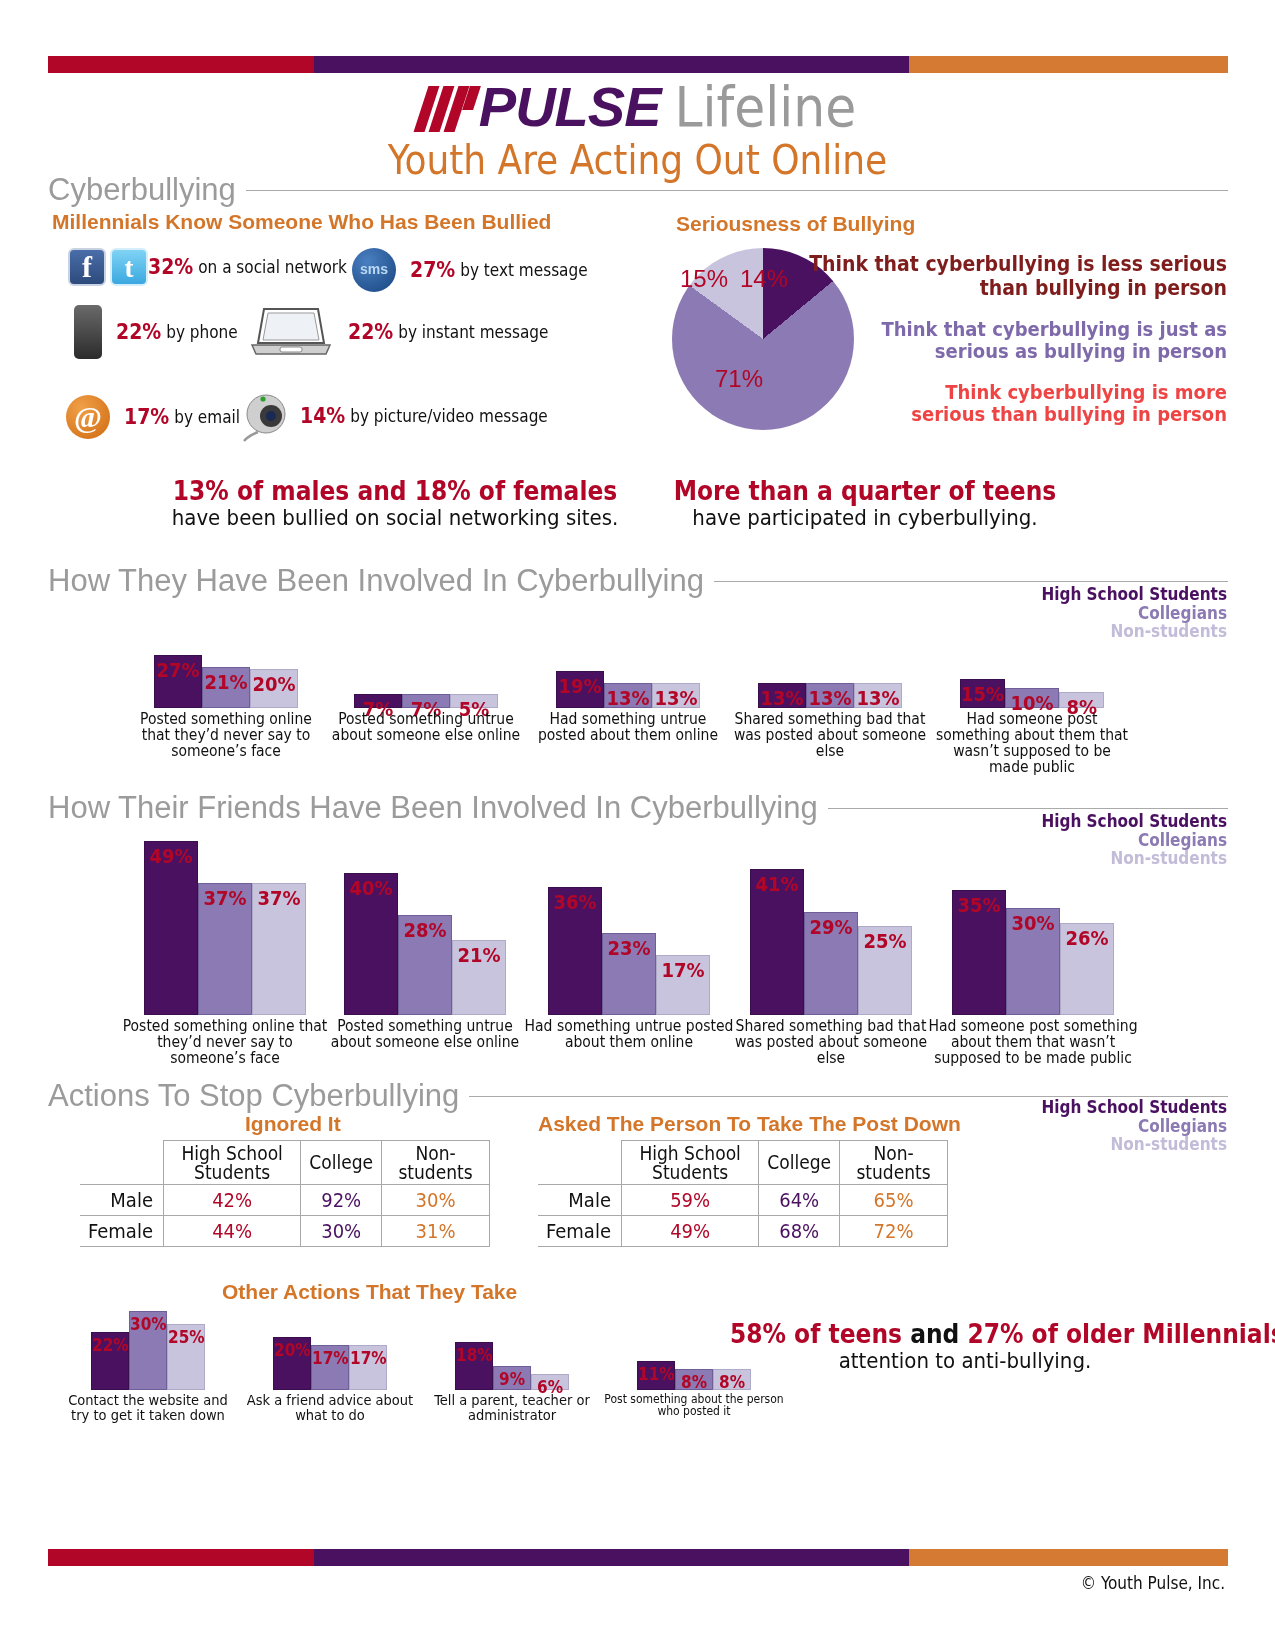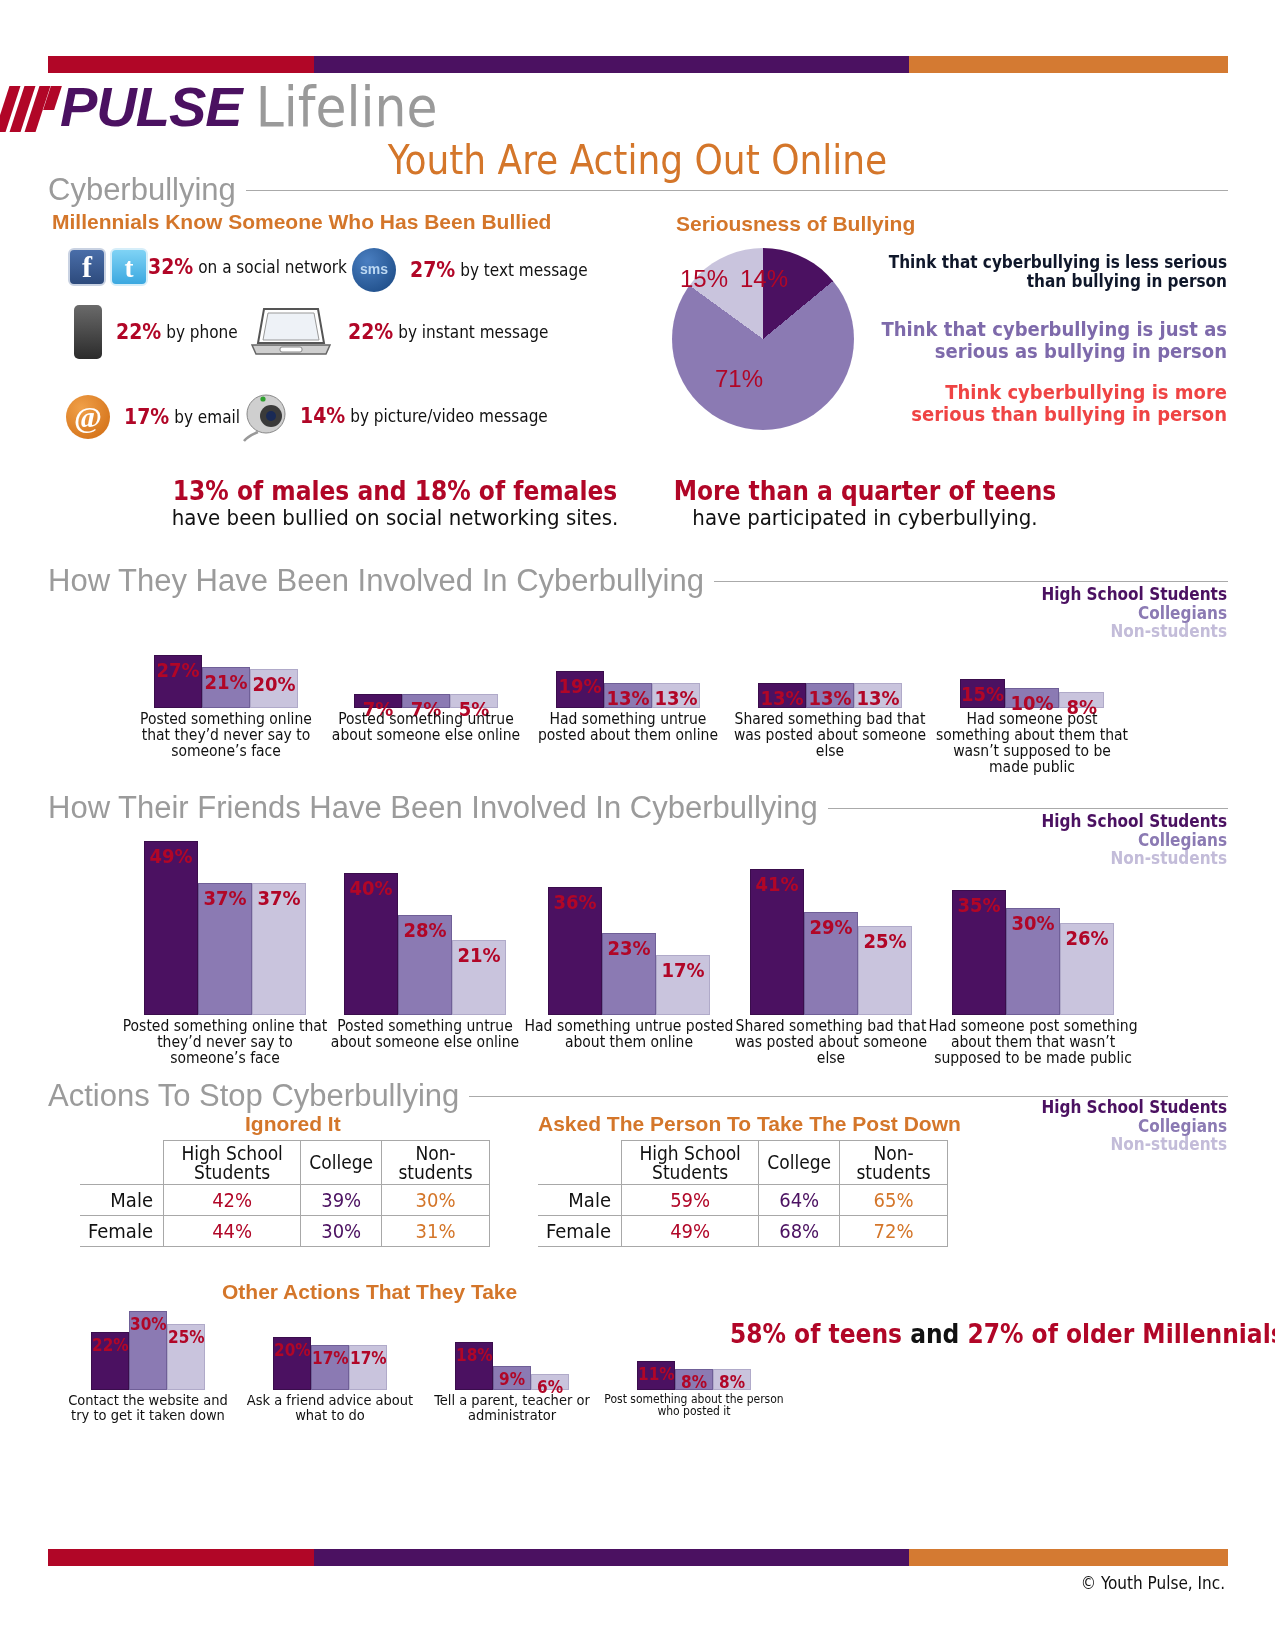--- a/index.html
+++ b/index.html
@@ -11,21 +11,21 @@
         transform-origin:left center;}
   
   .barstrip{position:absolute;left:48px;width:1180px;height:17px;display:flex;}
   .barstrip .seg-red{background:#b10627;}
   .barstrip .seg-pur{background:#4b1161;}
   .barstrip .seg-org{background:#d47a32;}
   #top-strip{top:56px;}
   #bottom-strip{top:1549px;}
 
   
-  #brand{position:absolute;top:74px;left:0;width:1275px;text-align:left;}
+  #brand{position:absolute;top:74px;left:0;width:1275px;text-align:center;}
   #brand .logo-row{display:inline-flex;align-items:baseline;}
   .chev{display:inline-block;width:64px;height:46px;position:relative;top:6px;margin-right:-4px;}
   .chev i{position:absolute;top:0;width:11px;height:46px;background:#b10627;
           transform:skewX(-18deg);display:block;}
   .chev i:nth-child(1){left:2px;}
   .chev i:nth-child(2){left:17px;}
   .chev i:nth-child(3){left:32px;}
   .chev i:nth-child(4){left:47px;height:24px;}
   #pulse-word{font-size:56px;font-weight:bold;color:#4b1161;letter-spacing:-1px;
               font-family:"Liberation Sans",sans-serif;font-style:italic;}
@@ -60,21 +60,21 @@
   .ic-phone .scr{width:100%;height:100%;background:#fff;border-radius:1px;}
   .ic-laptop{width:86px;height:54px;}
   .ic-at{width:44px;height:44px;border-radius:50%;background:radial-gradient(circle at 35% 30%,#f0a049,#cf6a10);
      color:#fff;font-size:30px;font-weight:bold;text-align:center;line-height:44px;font-family:"Liberation Serif",serif;}
   .ic-cam{width:52px;height:48px;}
 
   
   #pie{position:absolute;width:182px;height:182px;border-radius:50%;}
   .pie-lbl{position:absolute;color:#b10627;font-size:24px;}
   .pie-note{position:absolute;text-align:right;white-space:nowrap;font-weight:bold;line-height:1.12;}
-  .pie-note.n1{color:#0f172a;font-size:17px;}
+  .pie-note.n1{color:#7f1d1d;font-size:21px;}
   .pie-note.n2{color:#7e6aab;font-size:20px;}
   .pie-note.n3{color:#ef4444;font-size:20px;}
 
   
   .callout{position:absolute;text-align:center;white-space:nowrap;}
   .callout .big{color:#b10627;font-weight:bold;font-size:26px;display:block;line-height:1.1;}
   .callout .small{color:#111;font-size:22px;display:block;line-height:1.1;}
 
   
   .chart{position:absolute;}
@@ -398,21 +398,21 @@
     <th class="norule"></th>
     <th>High School Students</th>
     <th>College</th>
     <th>Non-students</th>
   </tr>
     </thead>
   <tbody>
     <tr>
       <td class="rowlab">Male</td>
       <td class="v-hs">42%</td>
-      <td class="v-col">39%</td>
+      <td class="v-col">92%</td>
       <td class="v-non">30%</td>
     </tr>
     <tr>
       <td class="rowlab">Female</td>
       <td class="v-hs">44%</td>
       <td class="v-col">30%</td>
       <td class="v-non">31%</td>
     </tr>
   </tbody>
 </table>
@@ -498,20 +498,21 @@
         <div class="bar b2" style="width: 38px; height: 21.1765px;">
           <span class="v cond" style="font-size: 17px;">8%</span>
         </div>
       </div>
       <div class="cap cond" style="top: 93px; font-size: 12px;">Post something about the person who posted it</div>
     </div>
   </div>
 
 <div class="callout cond" style="top:1320px;left:730px;width:470px;">
   <span class="big"><span>58% of teens</span><span style="color:#111"> and </span><span>27% of older Millennials</span></span>
+  <span class="small">attention to anti-bullying.</span>
 </div>
 
 <div class="barstrip" id="bottom-strip">
   <div class="seg-red" style="width:22.5%"></div>
   <div class="seg-pur" style="width:50.5%"></div>
   <div class="seg-org" style="width:27%"></div>
 </div>
 <div id="footer-credit" class="cond">© Youth Pulse, Inc.</div>
 
 </body></html>

